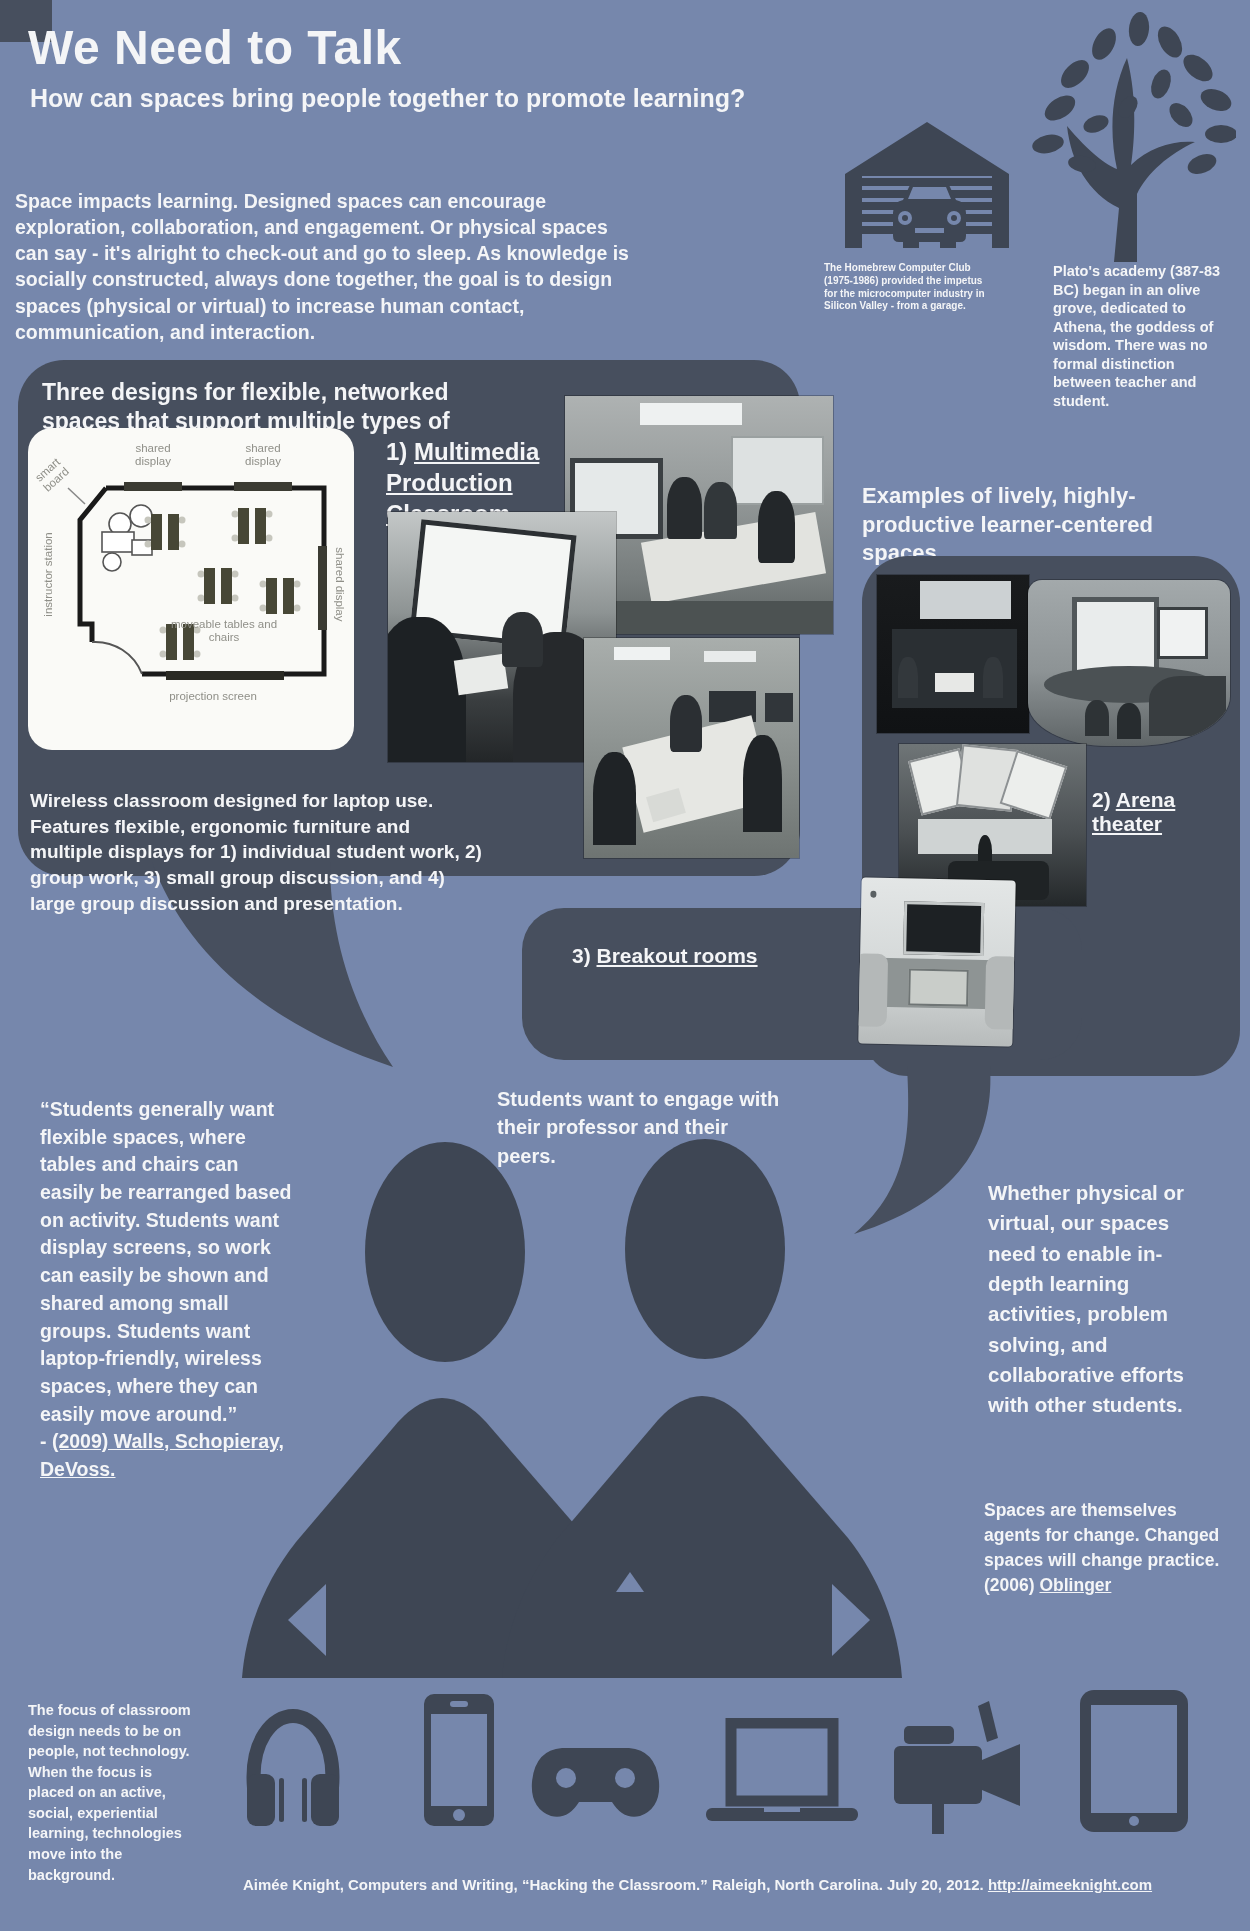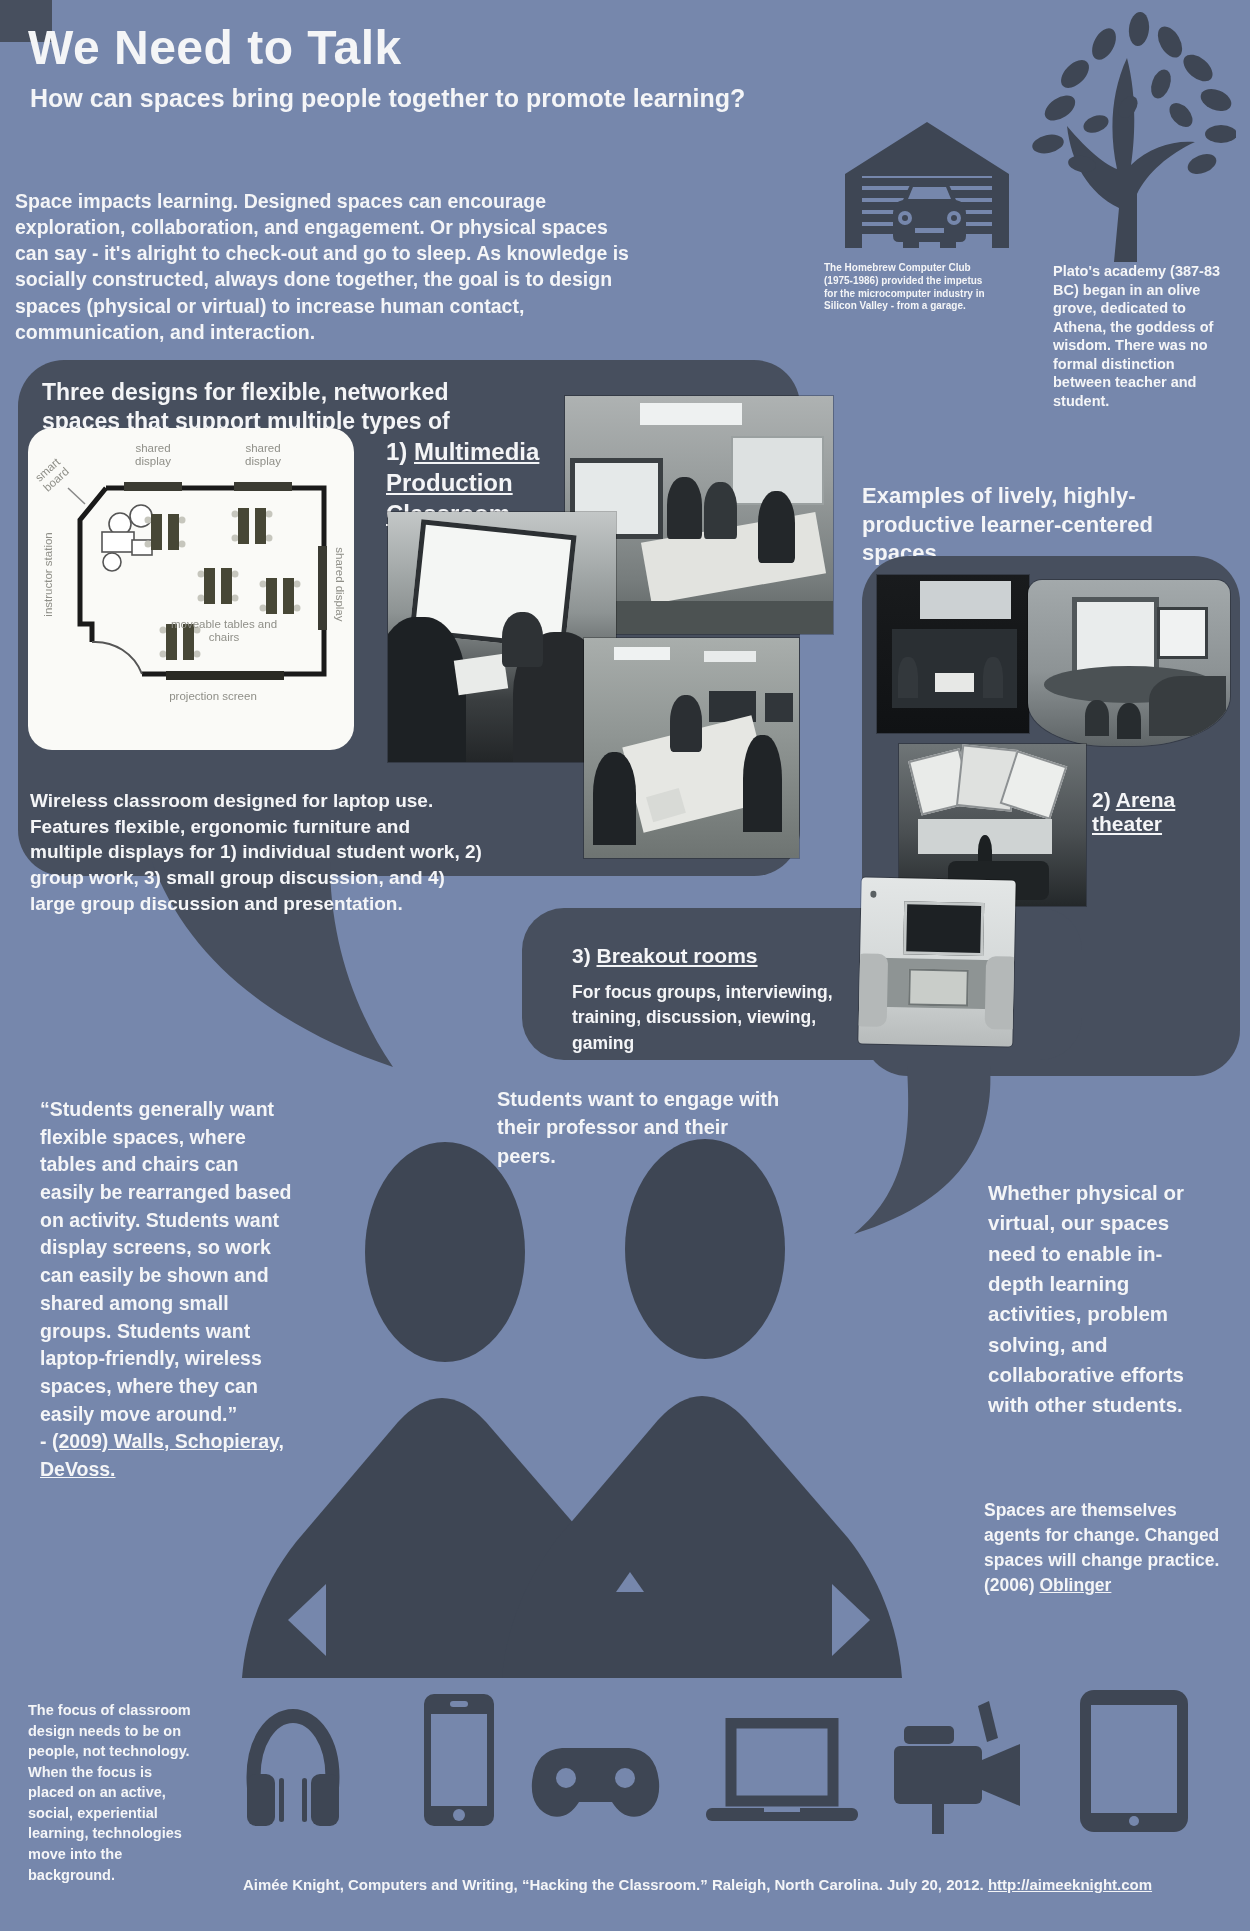--- a/index.html
+++ b/index.html
@@ -239,21 +239,20 @@
     <div style="left:12%;top:48%;width:76%;height:30%;background:#8e9494;"></div>
     <div style="left:32%;top:54%;width:36%;height:20%;background:#c9cdc9;border:2px solid #6f7575;"></div>
     <div style="left:-4%;top:46%;width:22%;height:44%;background:#b4b8b8;border-radius:10px;"></div>
     <div style="left:82%;top:46%;width:22%;height:44%;background:#b4b8b8;border-radius:10px;"></div>
     <div style="left:6%;top:8%;width:4%;height:4%;background:#5a6063;border-radius:50%;"></div>
   </div>
 
   <div class="abs txt" style="left:572px;top:944px;width:300px;font-size:21px;">
     <span>3) </span><span class="und">Breakout rooms</span>
   </div>
-  <p class="abs txt" style="left:572px;top:980px;width:310px;font-size:17.5px;line-height:1.45;">For focus groups, interviewing, training, discussion, viewing, gaming</p>
 
   <div class="abs txt" style="left:40px;top:1096px;width:256px;font-size:19.5px;line-height:1.42;">
     <p style="display:inline;">“Students generally want flexible spaces, where tables and chairs can easily be rearranged based on activity. Students want display screens, so work can easily be shown and shared among small groups. Students want laptop-friendly, wireless spaces, where they can easily move around.”</p>
     <div>
       <span>- </span><span class="und">(2009) Walls, Schopieray, DeVoss.</span>
     </div>
   </div>
 
   <p class="abs txt" style="left:988px;top:1178px;width:228px;font-size:20.5px;line-height:1.48;">Whether physical or virtual, our spaces need to enable in-depth learning activities, problem solving, and collaborative efforts with other students.</p>
 

